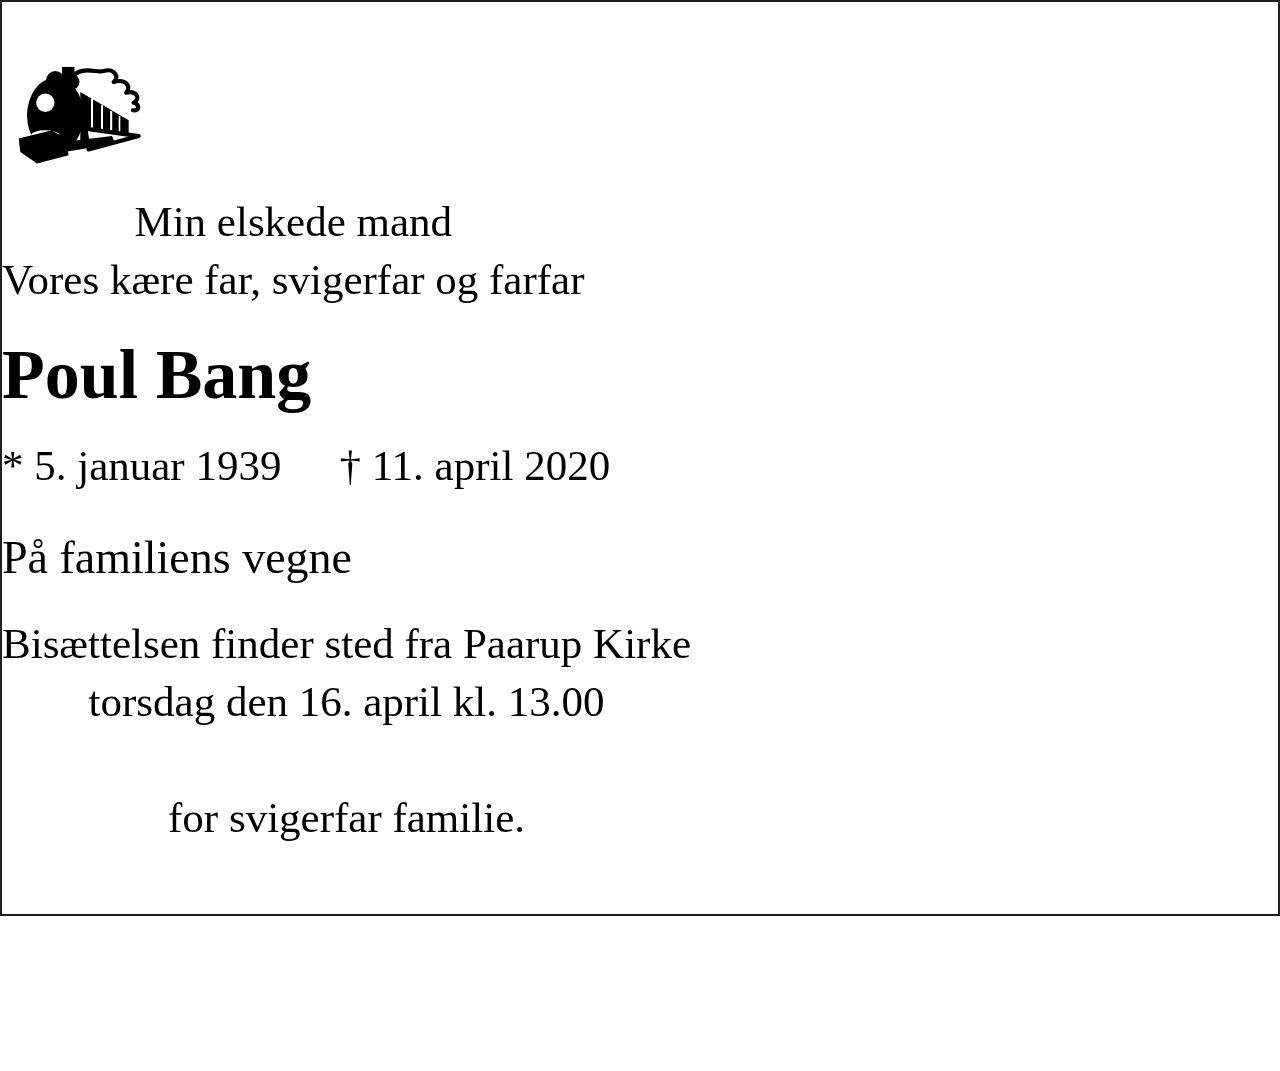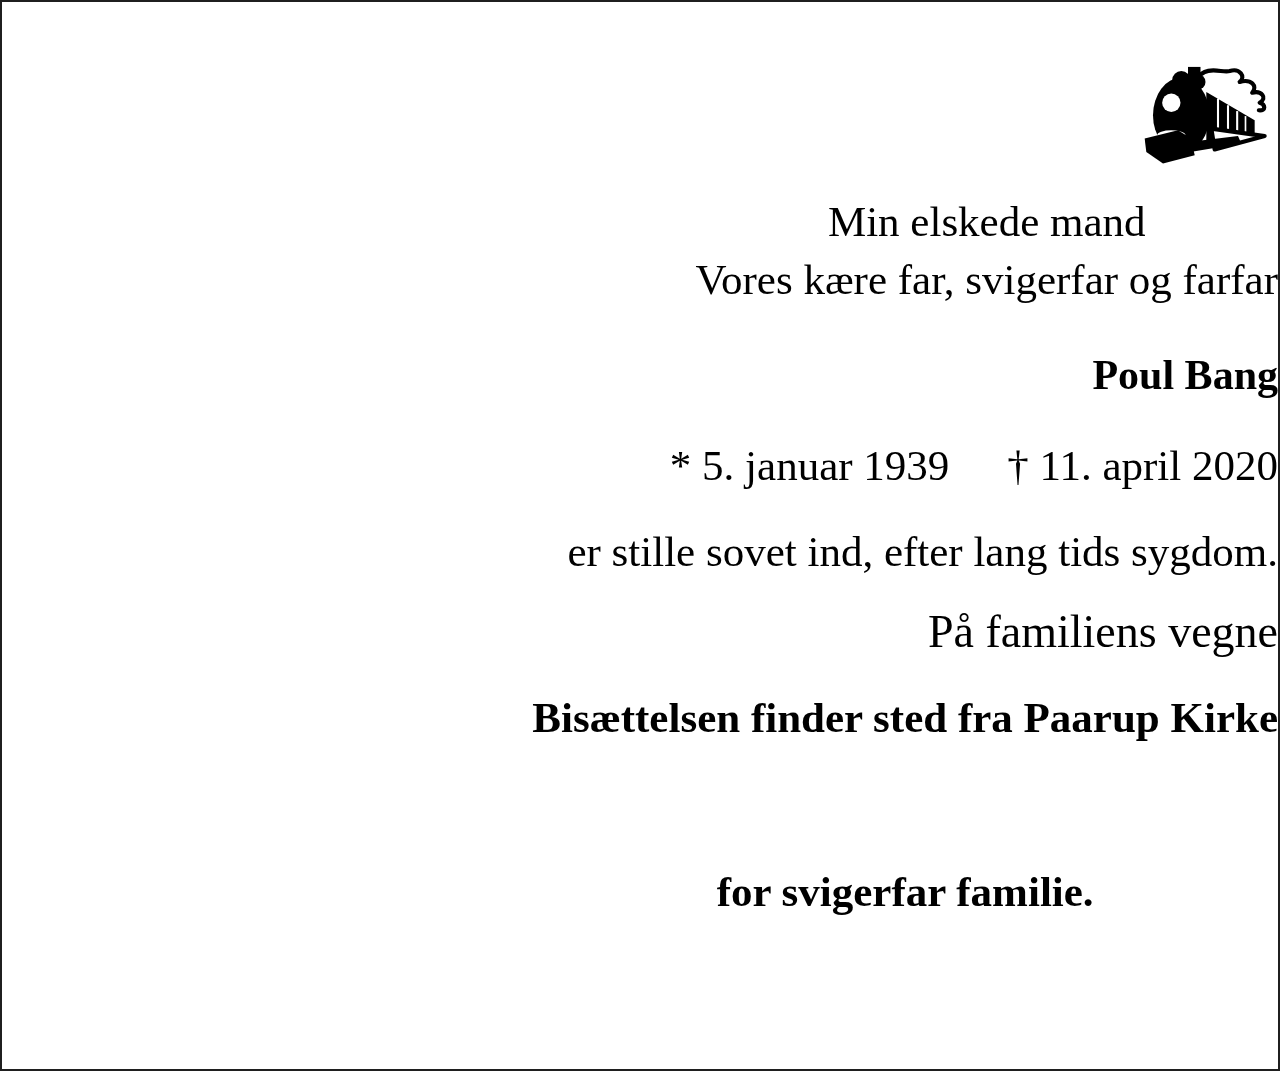--- a/index.html
+++ b/index.html
@@ -3,50 +3,50 @@
 <meta charset="utf-8">
 <style>
   html, body {
     margin: 0;
     padding: 0;
     background: #ffffff;
   }
   .page {
     box-sizing: border-box;
     width: 1280px;
-    height: 1071px;
+    height: 916px;
     border: 2px solid #1f1f1f;
     background: #ffffff;
     font-family: "Liberation Serif", "DejaVu Serif", serif;
     color: #000000;
     display: flex;
     flex-direction: column;
-    align-items: flex-end;
+    align-items: flex-start;
     text-align: center;
     overflow: hidden;
   }
   .emblem {
     margin-top: 52px;
     width: 150px;
     height: 115px;
     flex: 0 0 auto;
   }
   .intro {
     margin: 24px 0 0 0;
     font-size: 43px;
     line-height: 58px;
   }
   .name {
     margin: 30px 0 0 0;
-    font-size: 42px;
+    font-size: 70px;
     line-height: 72px;
     font-weight: bold;
   }
   .dates {
-    margin: 26px 0 0 0;
+    margin: 26px 0 12px 0;
     font-size: 43px;
     line-height: 58px;
     white-space: nowrap;
   }
   .dates .death { margin-left: 58px; }
   .message {
     margin: 28px 0 0 0;
     font-size: 43px;
     line-height: 58px;
   }
@@ -59,21 +59,20 @@
     margin: 28px 0 0 0;
     font-size: 46px;
     line-height: 58px;
     font-weight: bold;
   }
   .ceremony {
     margin: 28px 0 0 0;
     font-size: 43px;
     line-height: 58px;
     max-width: 1200px;
-    font-weight: bold;
   }
 </style>
 </head>
 <body>
 
 <div class="page">
 
   <svg class="emblem" viewBox="0 0 180 135" aria-hidden="true">
 
     <path d="M80 30 C96 10 112 22 122 19 C134 15 142 26 134 32 C148 28 156 37 149 45 C160 42 168 51 158 57 C165 59 166 67 157 66" fill="none" stroke="#000" stroke-width="5" stroke-linecap="round" stroke-linejoin="round"></path>
@@ -103,25 +102,24 @@
     <span>Min elskede mand</span><br>
     <span>Vores kære far, svigerfar og farfar</span>
   </p>
 
   <p class="name">Poul Bang</p>
 
   <p class="dates">
     <span class="birth">* 5. januar 1939</span><span class="death">† 11. april 2020</span>
   </p>
 
-  <p class="message">er stille sovet ind, efter lang tids sygdom.</p>
 
   <p class="behalf">På familiens vegne</p>
 
 
   <p class="ceremony">
     <span>Bisættelsen finder sted fra Paarup Kirke</span><br>
-    <br>
+    <span>torsdag den 16. april kl. 13.00</span><br>
     <br>
     <span>for svigerfar familie.</span>
   </p>
 
 </div>
 
 </body></html>

